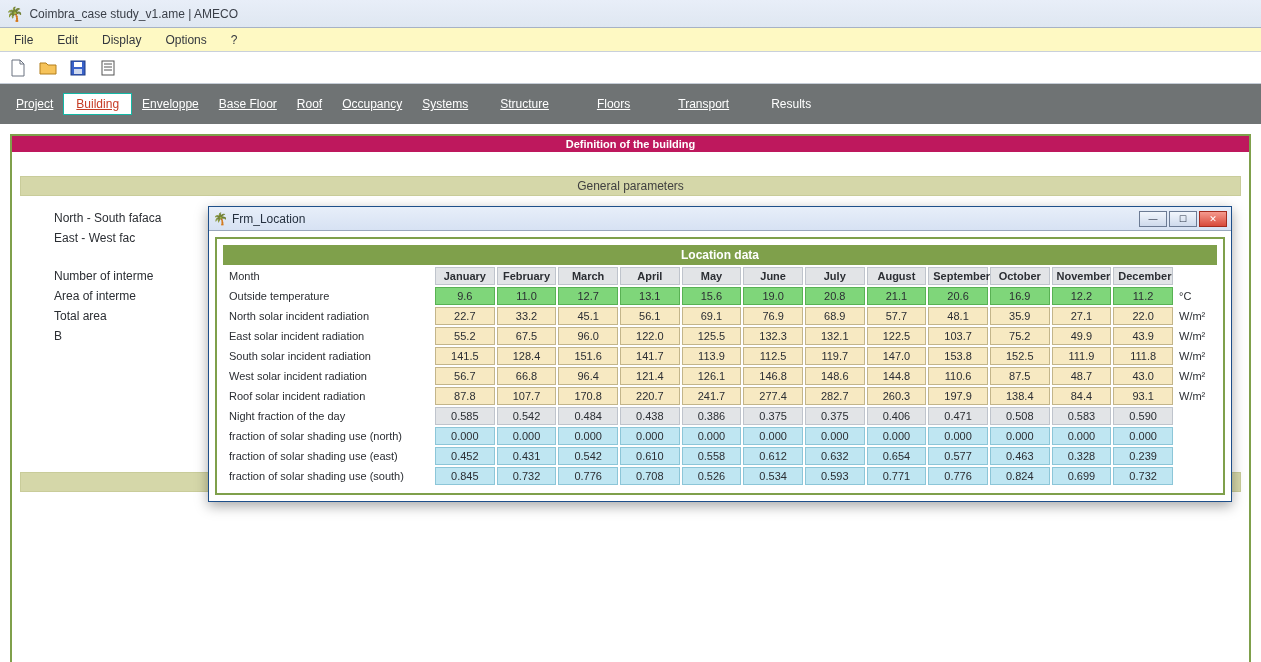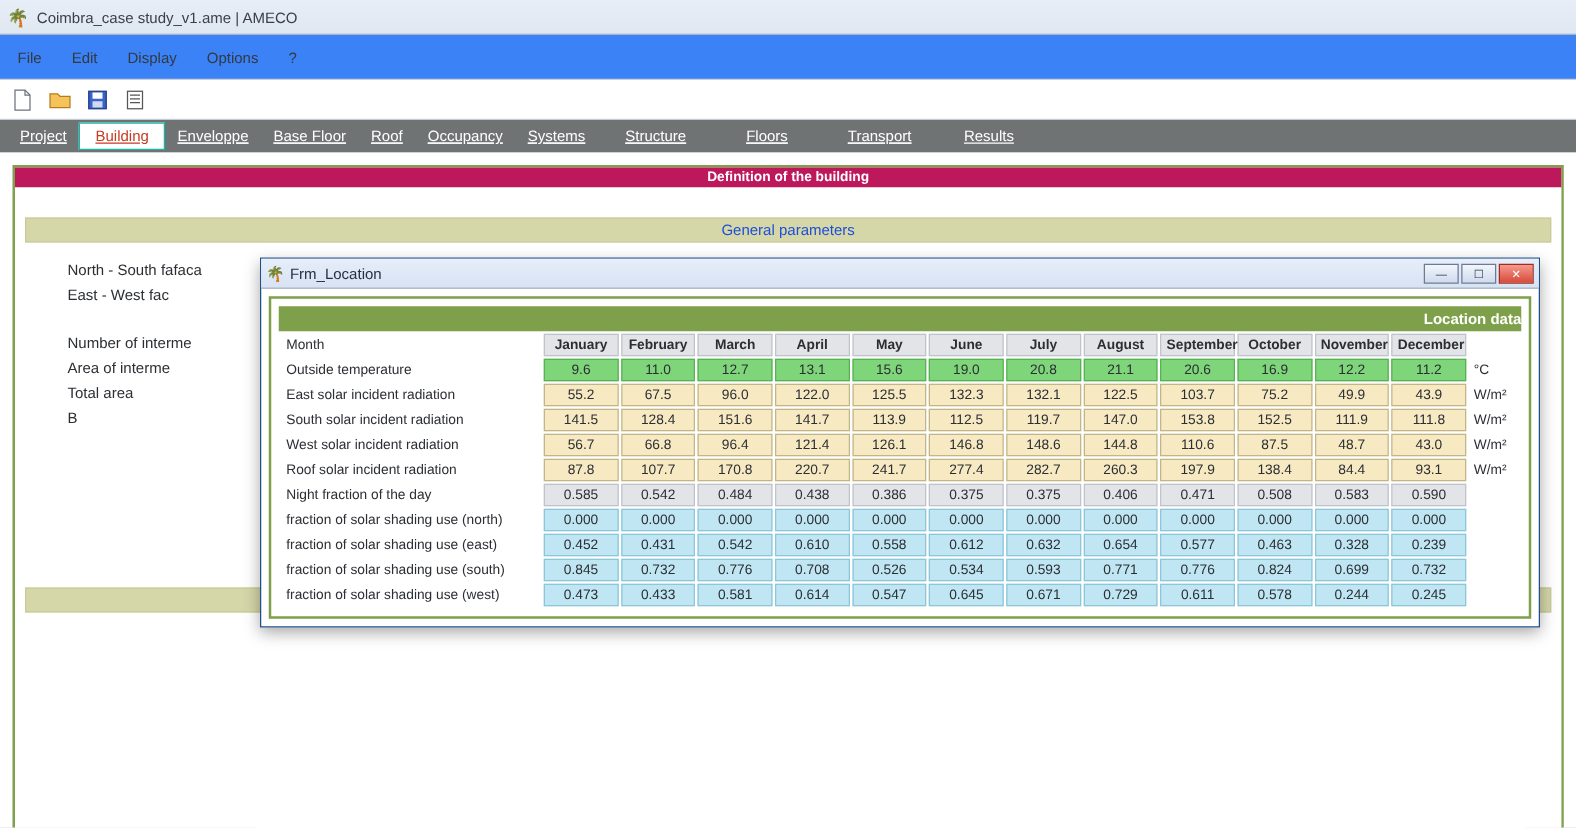--- a/index.html
+++ b/index.html
@@ -4,33 +4,33 @@
 <style>
   * { box-sizing: border-box; font-family: "Segoe UI", Tahoma, Arial, sans-serif; }
   html, body { margin:0; padding:0; width:1261px; height:662px; background:#d0d6de; overflow:hidden;}
   .titlebar {
     height:28px; background:linear-gradient(#e8eef8,#dfe7f1);
     border-bottom:1px solid #a6b2c5; display:flex; align-items:center;
     padding:0 6px; font-size:12px; color:#3a3f48;
   }
   .tree-icon { margin-right:6px; font-size:14px; }
   .menubar {
-    height:36px; background:#3b82f6; border-bottom:1px solid #c9d0db;
+    height:24px; background:#fef9c3; border-bottom:1px solid #c9d0db;
     display:flex; align-items:center; gap:24px; padding:0 14px;
     font-size:12px; color:#34383f;
   }
   .menubar span { cursor:default; }
   .toolbar {
     height:32px; background:#fff; border-bottom:1px solid #c5ccd6;
     display:flex; align-items:center; gap:6px; padding:0 6px;
   }
   .tb-btn { width:24px; height:24px; border:1px solid transparent; display:flex; align-items:center; justify-content:center; font-size:16px; }
   .ribbon {
-    height:26px; background:#6f7374; display:flex; align-items:center;
-    font-size:12px; color:#fff; padding:0 6px;text-decoration:underline;
+    height:40px; background:#6f7374; display:flex; align-items:center;
+    font-size:12px; color:#fff; padding:0 6px;
   }
   .ribbon .tab {
     padding:4px 10px; text-decoration:underline; cursor:default;
   }
   .ribbon .tab.active {
     background:#ffffff; color:#c63b24; border:1px solid #14b8a6;
     text-decoration:underline;
     padding:3px 12px;
   }
   .content {
@@ -39,21 +39,21 @@
   }
   .panel {
     border:2px solid #7fa04b;
   }
   .panel-head {
     background:#be185d; color:#fff; font-size:11px; font-weight:bold;
     text-align:center; padding:2px 0;
   }
   .panel-body { background:#fff; padding:24px 8px 12px 8px; }
   .band {
-    background:#d5d7a9; color:#1d4ed8; font-size:12px; text-align:center;
+    background:#d5d7a9; color:#404040; font-size:12px; text-align:center;
     padding:2px 0; margin:0 0 8px 0; border:1px solid #c9cc9a;
   }
   .form-area { padding:4px 0 0 34px; font-size:12px; color:#2b2e33; }
   .form-area div { line-height:20px; white-space:nowrap; }
 
   
   .modal {
     position:absolute; left:208px; top:206px; width:1024px;
     background:#fff; border:1px solid #1e4f8a;
     box-shadow:0 4px 12px rgba(0,0,0,0.35);
@@ -67,21 +67,21 @@
   .modal-titlebar .left { display:flex; align-items:center; gap:4px;}
   .win-btns { display:flex; gap:2px; }
   .win-btn {
     width:28px; height:16px; border:1px solid #6c7b94; background:linear-gradient(#f2f6fc,#cfdaec);
     font-size:9px; display:flex; align-items:center; justify-content:center; color:#2a3446;
   }
   .win-btn.close { background:linear-gradient(#f59a8e,#d84a3a); color:#fff; border-color:#a22c1f;}
   .modal-inner { padding:6px; }
   .loc-head {
     background:#7fa04b; color:#fff; font-size:12px; font-weight:bold;
-    text-align:right; padding:3px 0;
+    text-align:center; padding:3px 0;
   }
   .grid { border:2px solid #7fa04b; padding:6px; background:#fff;}
   table { border-collapse:separate; border-spacing:2px 2px; width:100%; font-size:11px; color:#2b2e33; table-layout:fixed;}
   col.labelcol { width:208px; }
   col.unitcol  { width:40px; }
   th, td { padding:2px 4px; text-align:center; }
   th.month {
     background:#e2e4e7; border:1px solid #bfc4cc; height:18px;
   }
   td.rowlabel { text-align:left; padding-right:6px; background:transparent; border:none;}
@@ -242,20 +242,36 @@
               <td class="val">19.0</td>
               <td class="val">20.8</td>
               <td class="val">21.1</td>
               <td class="val">20.6</td>
               <td class="val">16.9</td>
               <td class="val">12.2</td>
               <td class="val">11.2</td>
               <td class="unit">°C</td>
             </tr>
             <tr>
+              <td class="rowlabel">North solar incident radiation</td>
+              <td class="val">22.7</td>
+              <td class="val">33.2</td>
+              <td class="val">45.1</td>
+              <td class="val">56.1</td>
+              <td class="val">69.1</td>
+              <td class="val">76.9</td>
+              <td class="val">68.9</td>
+              <td class="val">57.7</td>
+              <td class="val">48.1</td>
+              <td class="val">35.9</td>
+              <td class="val">27.1</td>
+              <td class="val">22.0</td>
+              <td class="unit">W/m²</td>
+            </tr>
+            <tr>
               <td class="rowlabel">East solar incident radiation</td>
               <td class="val">55.2</td>
               <td class="val">67.5</td>
               <td class="val">96.0</td>
               <td class="val">122.0</td>
               <td class="val">125.5</td>
               <td class="val">132.3</td>
               <td class="val">132.1</td>
               <td class="val">122.5</td>
               <td class="val">103.7</td>
@@ -369,33 +385,17 @@
               <td class="val">0.526</td>
               <td class="val">0.534</td>
               <td class="val">0.593</td>
               <td class="val">0.771</td>
               <td class="val">0.776</td>
               <td class="val">0.824</td>
               <td class="val">0.699</td>
               <td class="val">0.732</td>
               <td class="unit"></td>
             </tr>
-            <tr class="blue">
-              <td class="rowlabel">fraction of solar shading use (west)</td>
-              <td class="val">0.473</td>
-              <td class="val">0.433</td>
-              <td class="val">0.581</td>
-              <td class="val">0.614</td>
-              <td class="val">0.547</td>
-              <td class="val">0.645</td>
-              <td class="val">0.671</td>
-              <td class="val">0.729</td>
-              <td class="val">0.611</td>
-              <td class="val">0.578</td>
-              <td class="val">0.244</td>
-              <td class="val">0.245</td>
-              <td class="unit"></td>
-            </tr>
           </tbody>
       </table>
     </div>
   </div>
 </div>
 
 </body></html>

